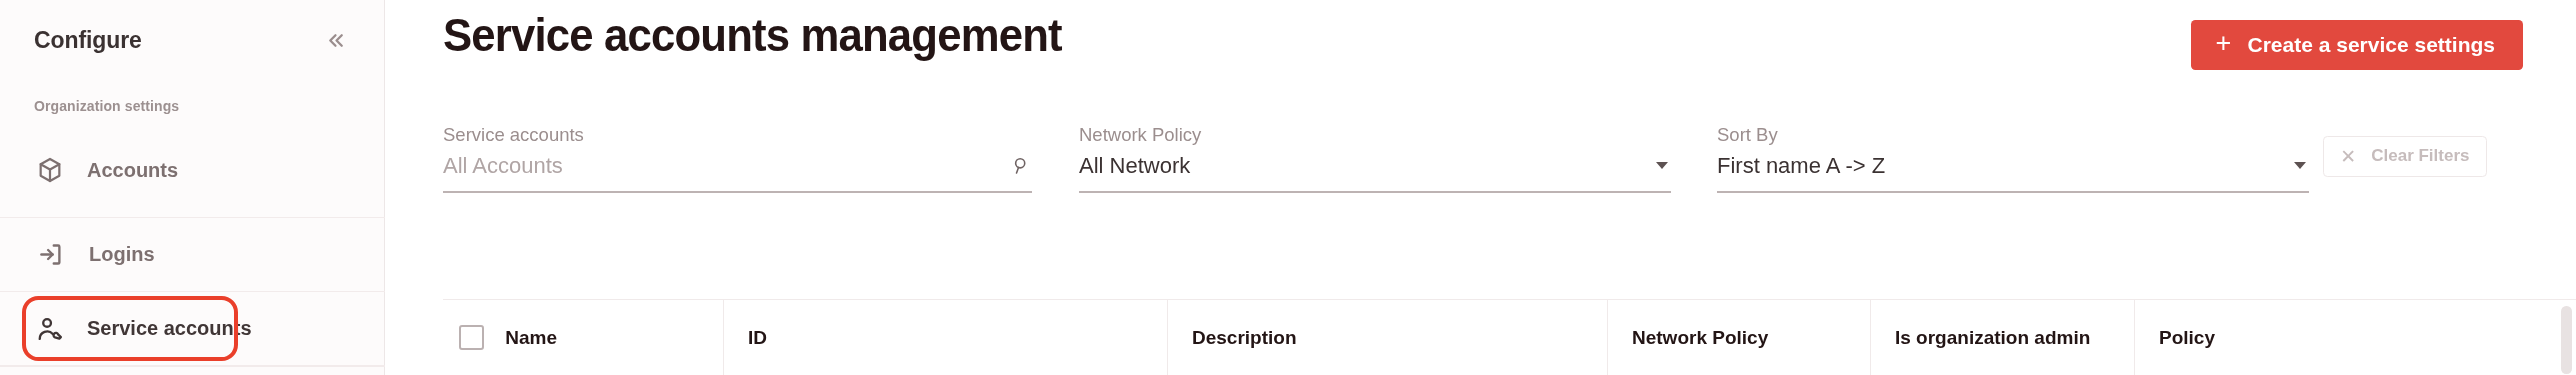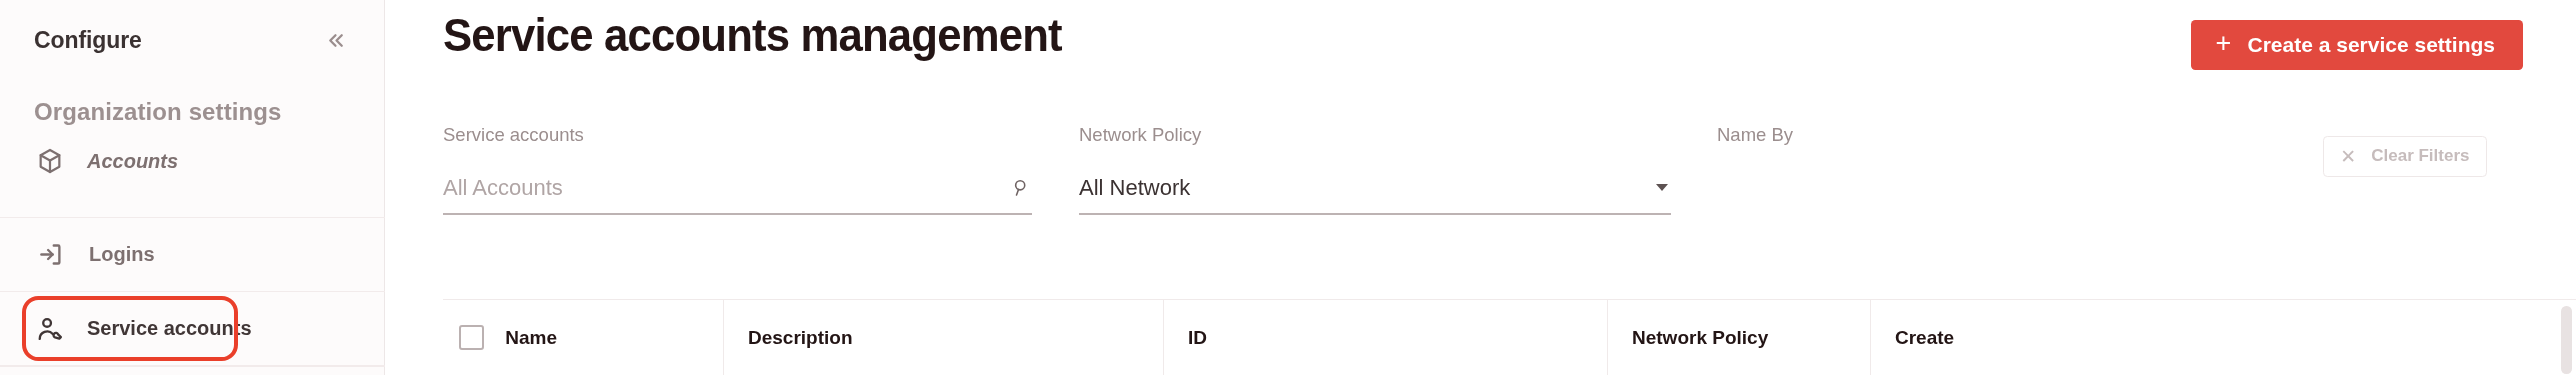--- a/index.html
+++ b/index.html
@@ -56,39 +56,39 @@
     align-items: center;
     justify-content: center;
     cursor: pointer;
     color: #9b8e8e;
   }
 
   .section-label {
     position: absolute;
     left: 34px;
     top: 98px;
-    font-size: 24px;
+    font-size: 14px;
     font-weight: 700;
     color: #9c9090;
     letter-spacing: 0.1px;
     white-space: nowrap;
   }
 
   .nav-item {
     position: absolute;
     left: 0;
     width: 385px;
     height: 74px;
     display: flex;
     align-items: center;
     padding-left: 34px;
     gap: 22px;
     cursor: pointer;
   }
-  .nav-item.accounts  { top: 124px; font-style: italic; }
+  .nav-item.accounts  { top: 133px; }
   .nav-item.logins    { top: 217px; border-top: 1.5px solid #f2ebeb; padding-left: 36px; }
   .nav-item.service   { top: 291px; border-top: 1.5px solid #f2ebeb; }
 
   .nav-icon {
     width: 31px;
     height: 31px;
     display: flex;
     align-items: center;
     justify-content: center;
     color: #7d7070;
@@ -192,21 +192,21 @@
     font-size: 18.5px;
     color: #9b8e8e;
     font-weight: 400;
     white-space: nowrap;
     display: block;
     line-height: 1;
   }
 
   .field-control {
     position: relative;
-    margin-top: 32px;
+    margin-top: 10px;
     height: 38px;
     border-bottom: 2.2px solid #bdb3b3;
     display: flex;
     align-items: flex-start;
     justify-content: space-between;
   }
 
   .field-value {
     font-size: 22px;
     color: #3b3232;
@@ -414,52 +414,59 @@
 
       <div class="field field-policy">
         <span class="field-label">Network Policy</span>
         <div class="field-control">
           <span class="field-value">All Network</span>
           <span class="caret"></span>
         </div>
       </div>
 
       <div class="field field-sort">
-        <span class="field-label">Name By</span>
+        <span class="field-label">Sort By</span>
+        <div class="field-control">
+          <span class="field-value">First name A -&gt; Z</span>
+          <span class="caret"></span>
+        </div>
       </div>
 
       <button class="clear-filters">
         <span class="x-icon">✕</span>
         <span>Clear Filters</span>
       </button>
     </div>
 
     <div class="table">
       <div class="thead">
 
         <div class="th th-name">
           <span class="checkbox"></span>
           <span>Name</span>
         </div>
 
+        <div class="th th-id">
+          <span>ID</span>
+        </div>
+
         <div class="th th-desc">
           <span>Description</span>
         </div>
 
-        <div class="th th-id">
-          <span>ID</span>
-        </div>
-
         <div class="th th-policy">
           <span>Network Policy</span>
         </div>
 
+        <div class="th th-admin">
+          <span>Is organization admin</span>
+        </div>
 
         <div class="th th-created">
-          <span>Create</span>
+          <span>Policy</span>
         </div>
       </div>
       <div class="table-bottom-rule"></div>
     </div>
 
     <div class="scroll-track"></div>
     <div class="scroll-thumb"></div>
 
   </main>
 </div>

